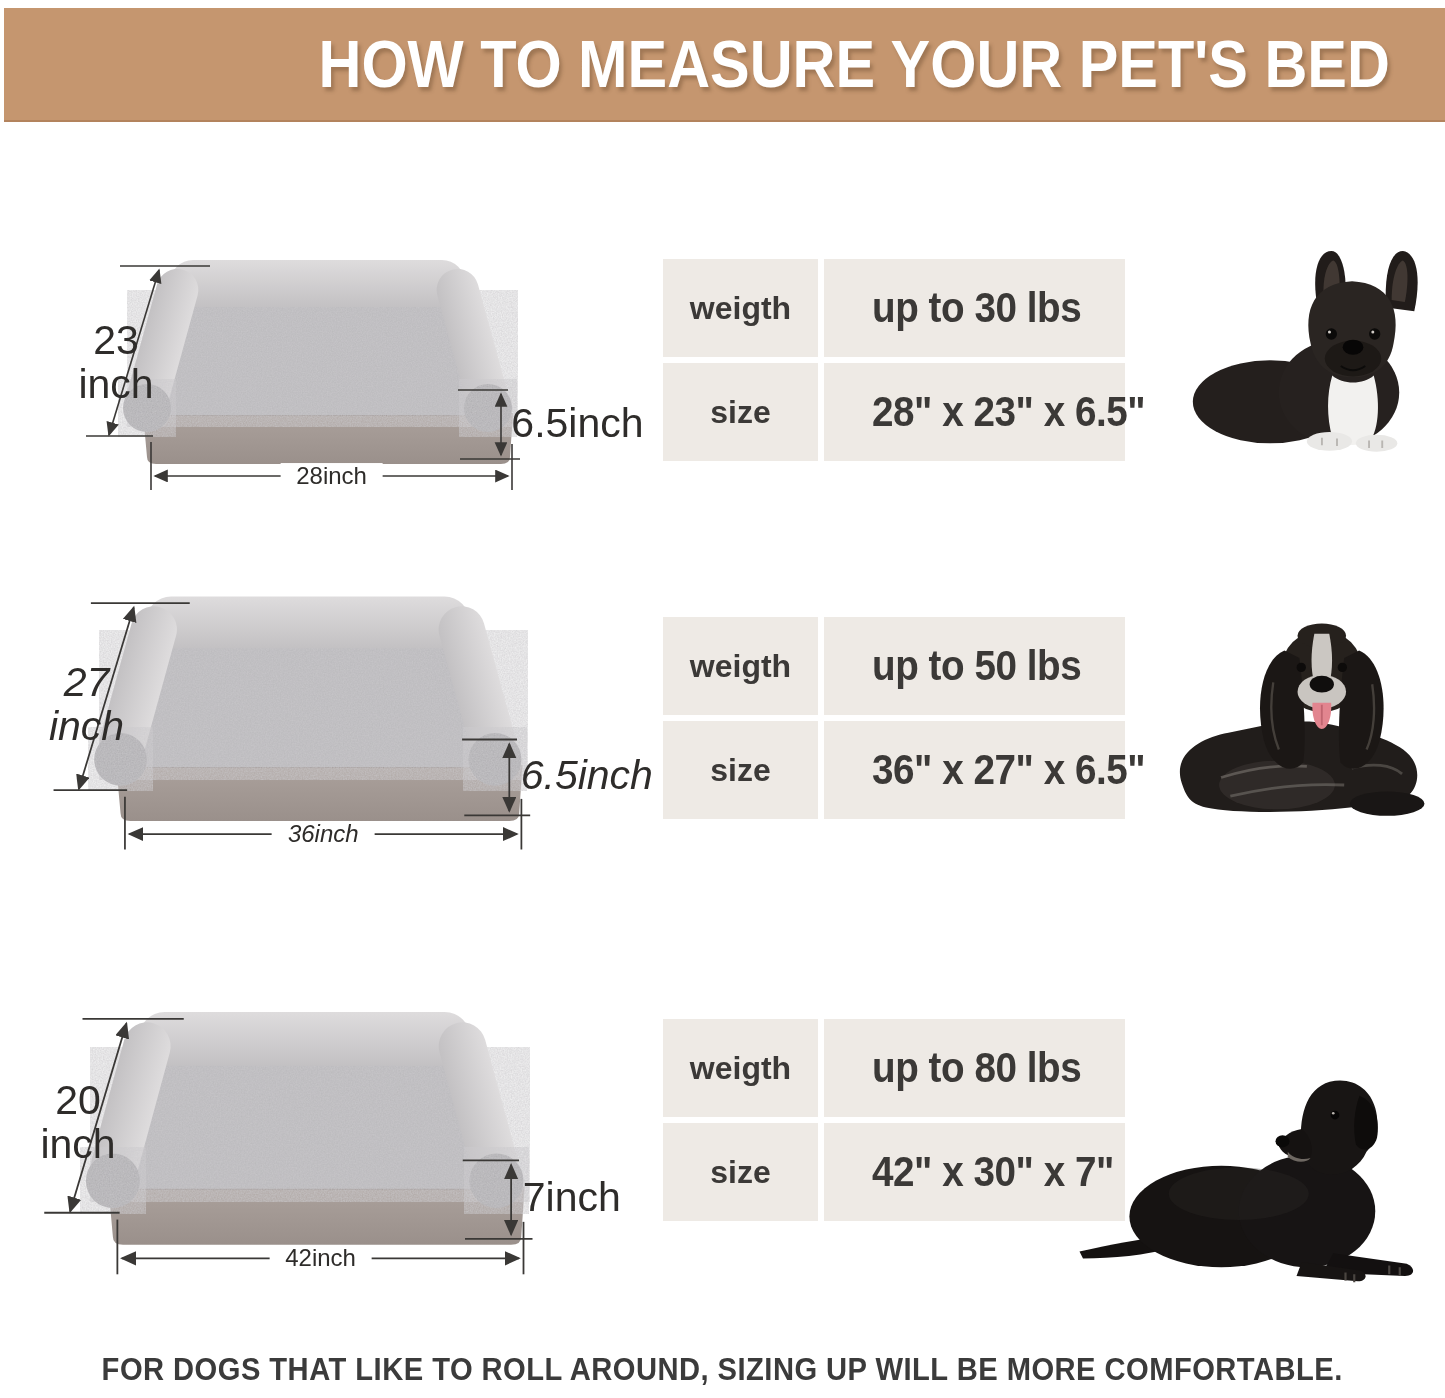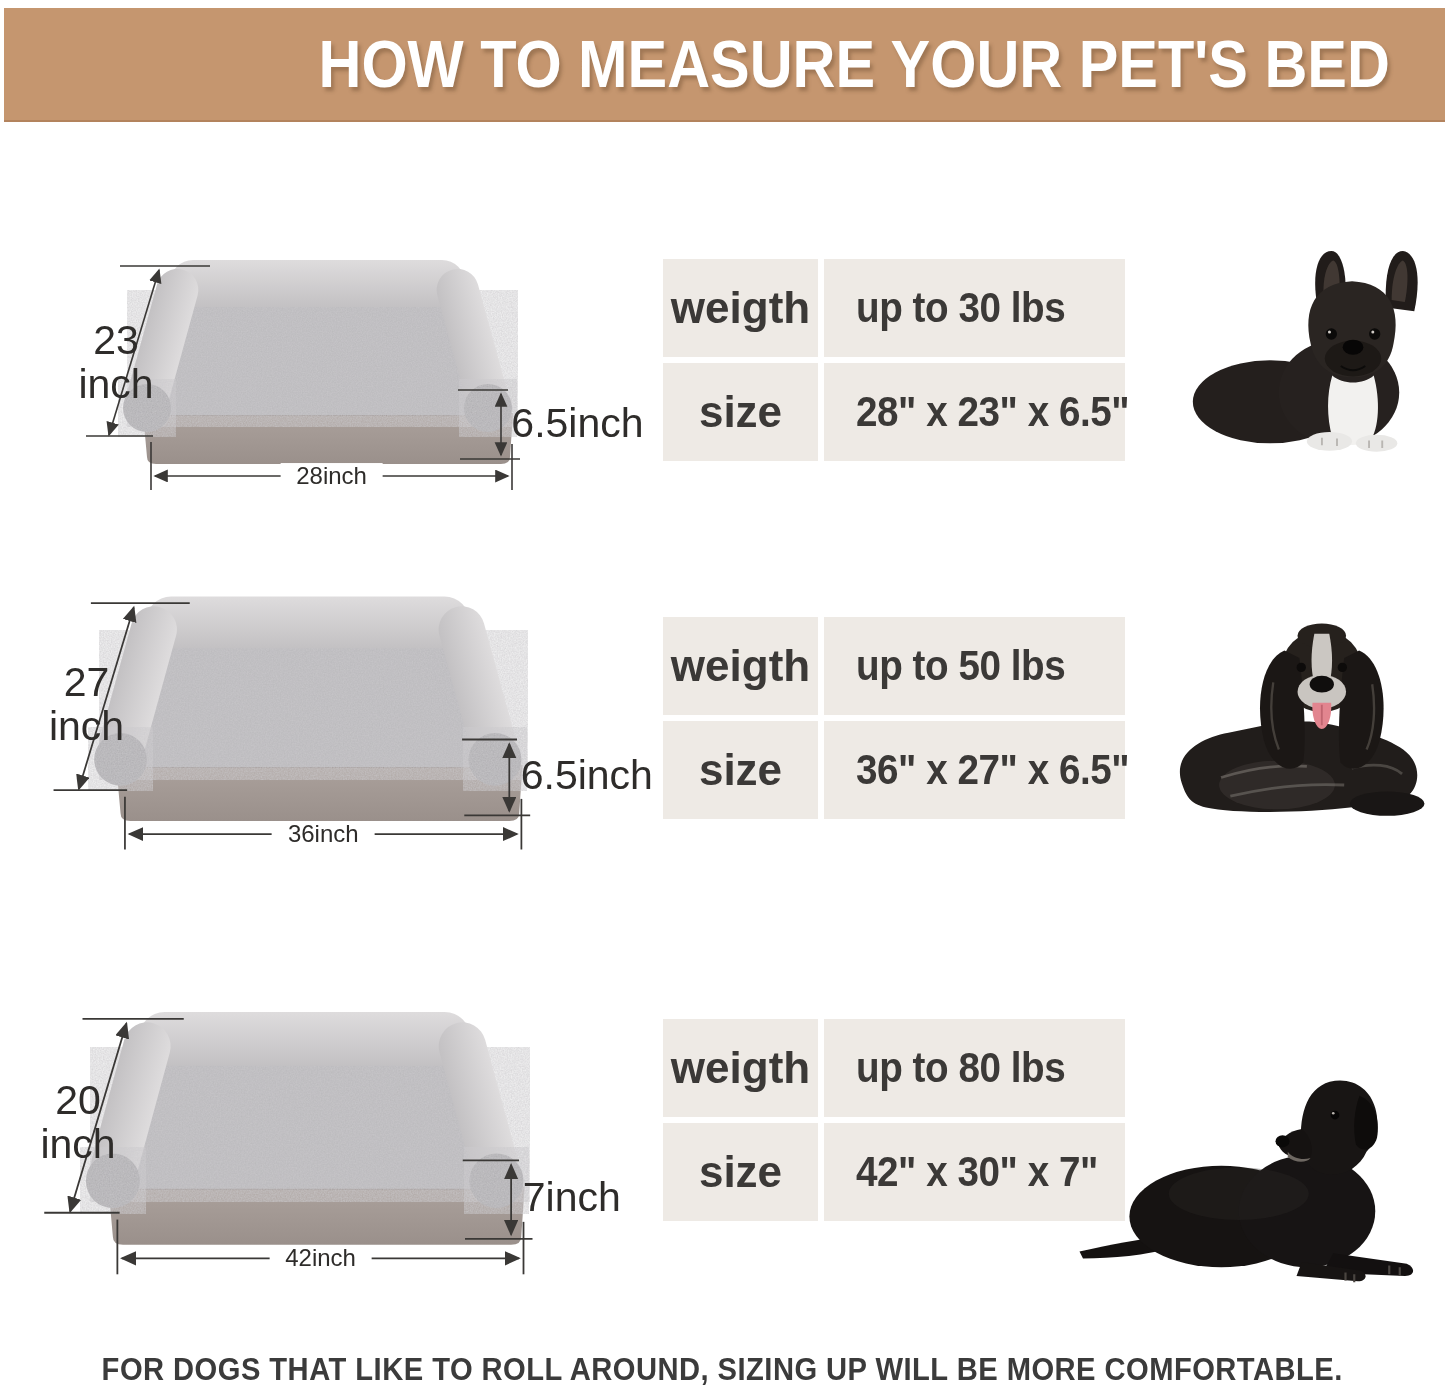--- a/index.html
+++ b/index.html
@@ -28,22 +28,22 @@
   .dim.width {
     left:48.5%; top:92.4%; transform:translate(-50%,-50%);
     background:#ffffff; padding:0 16px; font-size:24px;
   }
   .spec-table {
     position:absolute; width:462px; height:202px;
     display:grid; grid-template-columns:155px 301px; grid-template-rows:98px 98px; gap:6px;
   }
   .cell { background:#eeeae5; display:flex; align-items:center; color:#3b3937; font-weight:bold; }
   .cell.label { justify-content:center; }
-  .cell.label span { font-size:44px; }
-  .cell.value { padding-left:32px; }
+  .cell.label span { font-size:32px; }
+  .cell.value { padding-left:48px; }
   .cell.value span { display:inline-block; font-size:42px; transform:scaleX(0.92); transform-origin:0 50%; white-space:nowrap; letter-spacing:-0.5px; }
   .dog { position:absolute; }
   .dog svg { width:100%; height:100%; display:block; }
   
   .footer { position:absolute; left:0; top:1352px; width:1445px; text-align:center;text-decoration:underline; }
   .footer .note {
     display:inline-block; color:#3b3b3b; font-weight:bold; font-size:31px;
     transform:scaleX(0.94); transform-origin:center; white-space:nowrap; letter-spacing:0.5px;
   }
   
@@ -138,21 +138,21 @@
       <ellipse cx="173" cy="124" rx="30" ry="19" fill="#1d1916"></ellipse>
       <ellipse cx="173" cy="112" rx="11" ry="8" fill="#070606"></ellipse>
       <path d="M160,132 Q173,141 186,132" stroke="#0c0b0a" stroke-width="2" fill="none"></path>
       <path d="M151,142 C162,152 184,152 195,142 C202,168 201,198 191,212 C175,218 159,217 151,208 C145,186 145,162 151,142 Z" fill="#f2f1ef"></path>
       <ellipse cx="148" cy="212" rx="24" ry="10" fill="#e9e8e6"></ellipse>
       <ellipse cx="198" cy="214" rx="22" ry="9" fill="#e9e8e6"></ellipse>
       <path d="M140,208 v8 M156,209 v8 M190,211 v8 M204,211 v8" stroke="#b9b6b2" stroke-width="2"></path>
     </svg>
   </div>
 
-  <div class="bed" style="left:25px; top:580px; width:615px; height:275px;">
+  <div class="bed" style="left:25px; top:580px; width:615px; height:275px;font-style:italic;">
     <svg class="scene" viewBox="0 0 560 250" preserveAspectRatio="none">
       <defs>
         <marker id="ah-r2" markerWidth="10" markerHeight="10" refX="8" refY="4" orient="auto-start-reverse">
           <path d="M0,0 L9,4 L0,8 Z" fill="#3a3836"></path>
         </marker>
         <linearGradient id="gBol-r2" x1="0" y1="0" x2="0" y2="1">
           <stop offset="0" stop-color="#dedcdd"></stop>
             <stop offset="1" stop-color="#c3c1c3"></stop>
         </linearGradient>
         <linearGradient id="gBase-r2" x1="0" y1="0" x2="0" y2="1">

